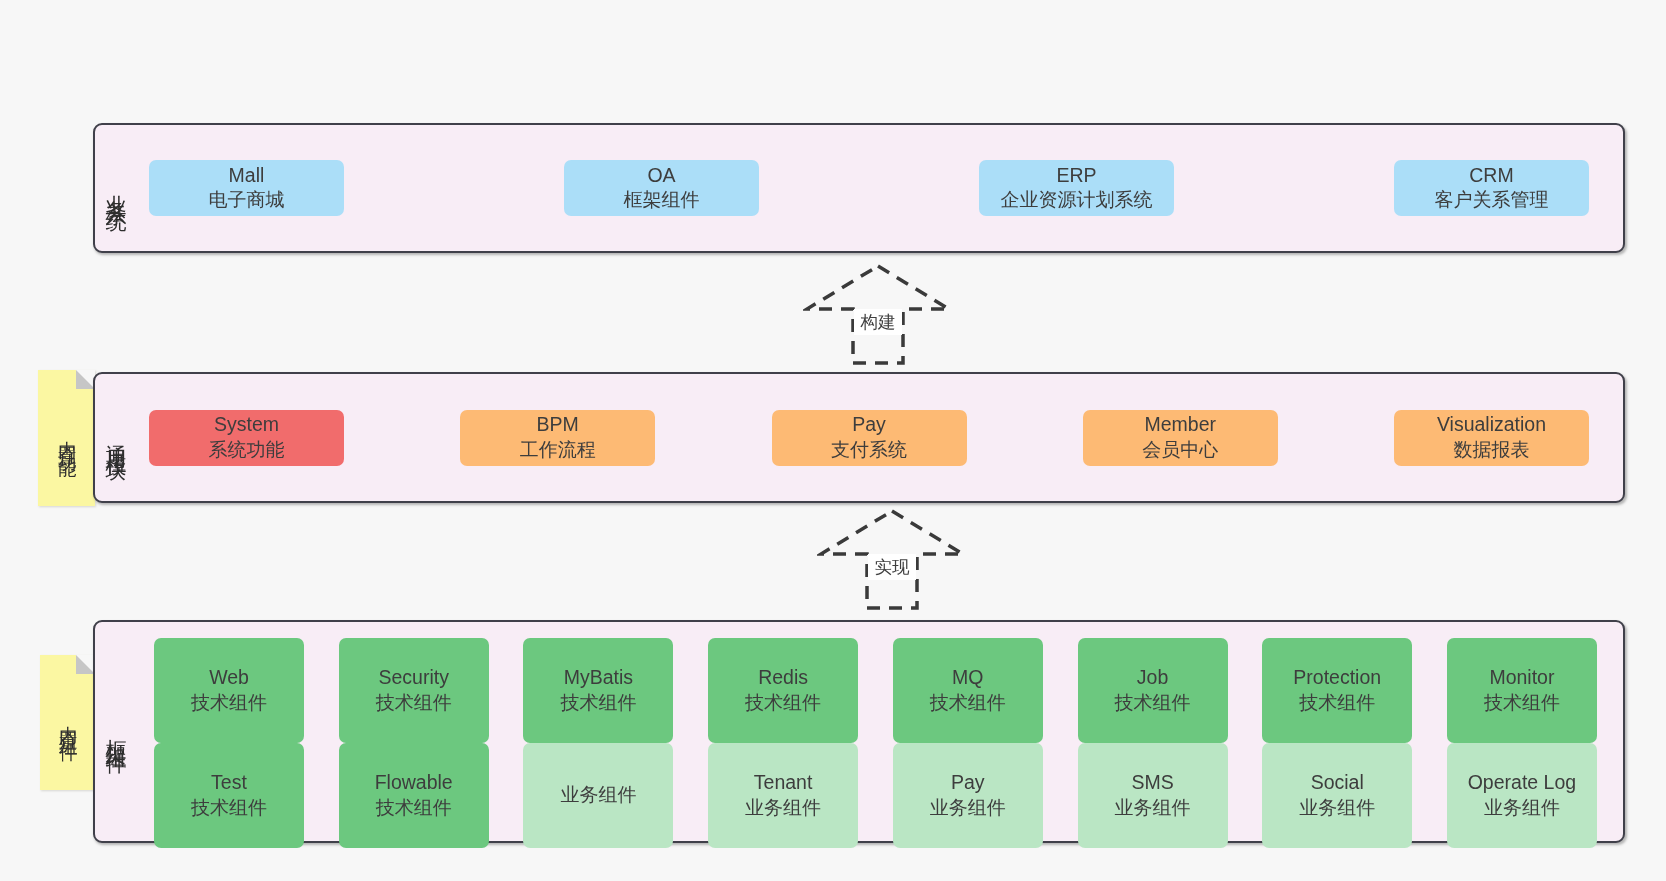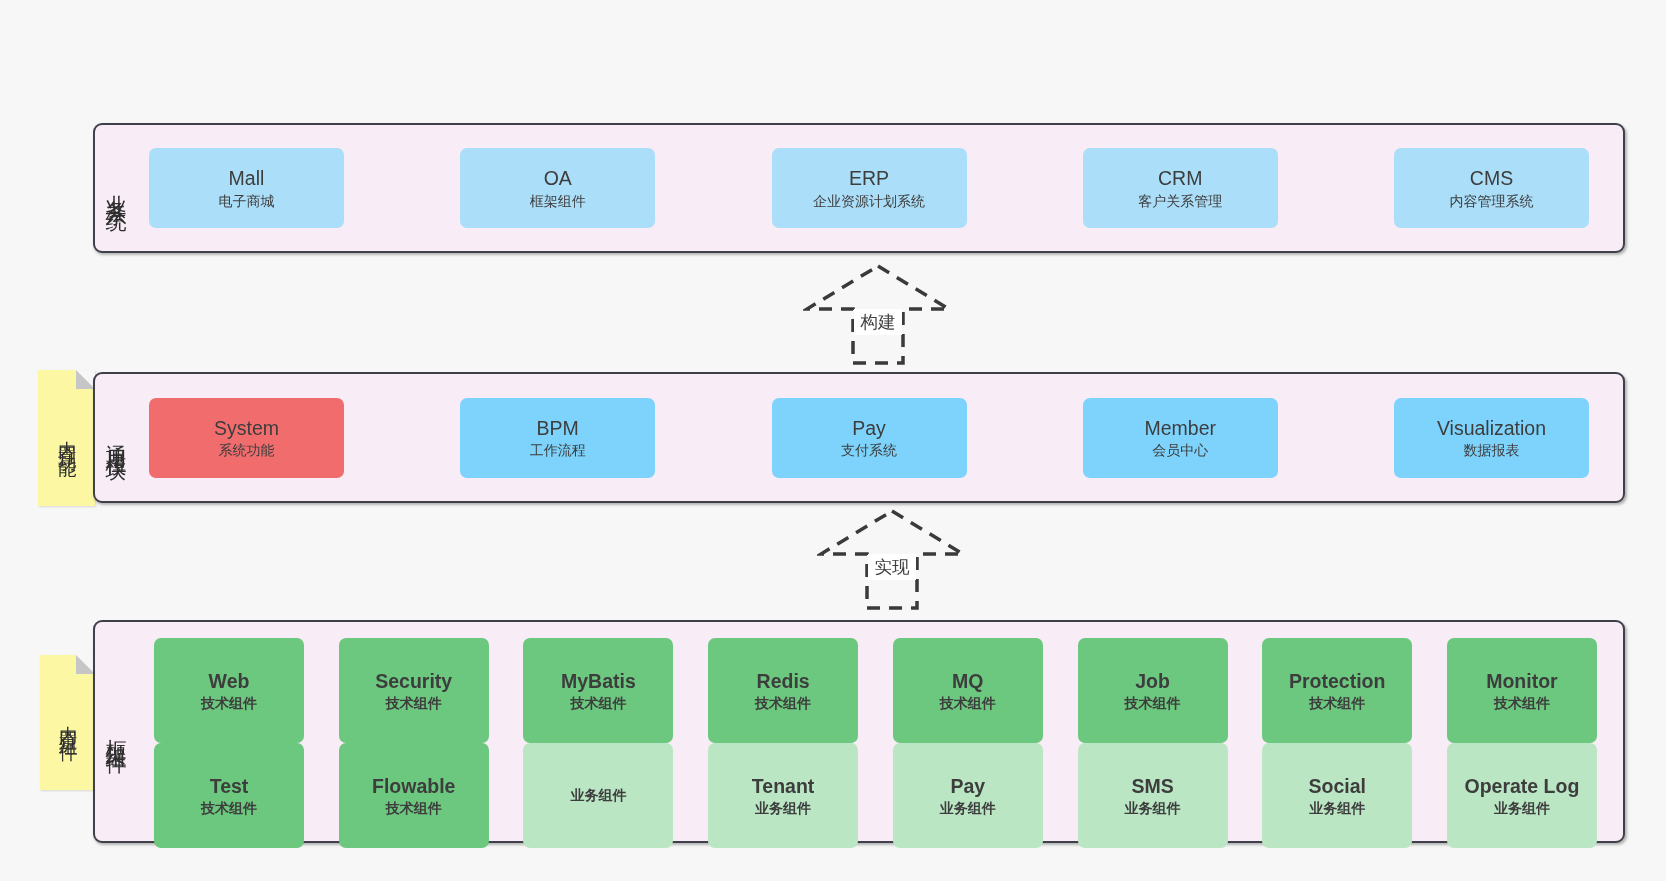--- a/index.html
+++ b/index.html
@@ -35,28 +35,28 @@
     display:flex; justify-content:space-between;
   }
   .row8.r1 { top:16px; }
   .row8.r2 { top:121px; }
 
   .box {
     box-sizing:border-box; border-radius:7px;
     display:flex; flex-direction:column; justify-content:center; align-items:center;
     text-align:center; padding:2px 8px;
   }
-  .box6 { width:195px; height:80px; }
-  .box8 { width:150px; height:105px;font-weight:bold; }
+  .box6 { width:195px; height:56px; }
+  .box8 { width:150px; height:105px; }
   .bn { font-size:19.5px; line-height:1.3; }
-  .bd { font-size:14px;   line-height:1.3; }
+  .bd { font-size:19px;   line-height:1.3; }
 
   .b-blue   { background:#abdef8; }
   .b-red    { background:#f16c6c; }
-  .b-pink   { background:#7dd3fc; }
+  .b-pink   { background:#fdba74; }
   .b-gdark  { background:#6cc87f; }
   .b-glight { background:#bae6c4; }
 
   .note {
     position:absolute; background:#fbf7a2; z-index:0;
     box-shadow:1px 1px 2px rgba(120,120,100,.25);
   }
   #note-modules    { left:38px; top:370px; width:57px; height:136px; }
   #note-components { left:40px; top:655px; width:55px; height:135px; }
   .note::after {
@@ -96,24 +96,20 @@
       <span class="bn">OA</span>
       <span class="bd">框架组件</span>
     </div>
     <div class="box box6 b-blue">
       <span class="bn">ERP</span>
       <span class="bd">企业资源计划系统</span>
     </div>
     <div class="box box6 b-blue">
       <span class="bn">CRM</span>
       <span class="bd">客户关系管理</span>
-    </div>
-    <div class="box box6 b-blue">
-      <span class="bn">CMS</span>
-      <span class="bd">内容管理系统</span>
     </div>
   </div>
 </div>
 
 <svg class="arrow" id="arrow-build" width="150" height="104">
   <polygon points="75,3 146,46 100,46 100,100 50,100 50,46 4,46"></polygon>
   <rect x="51" y="46" width="48" height="26"></rect>
   <text x="75" y="65">构建</text>
 </svg>
 

